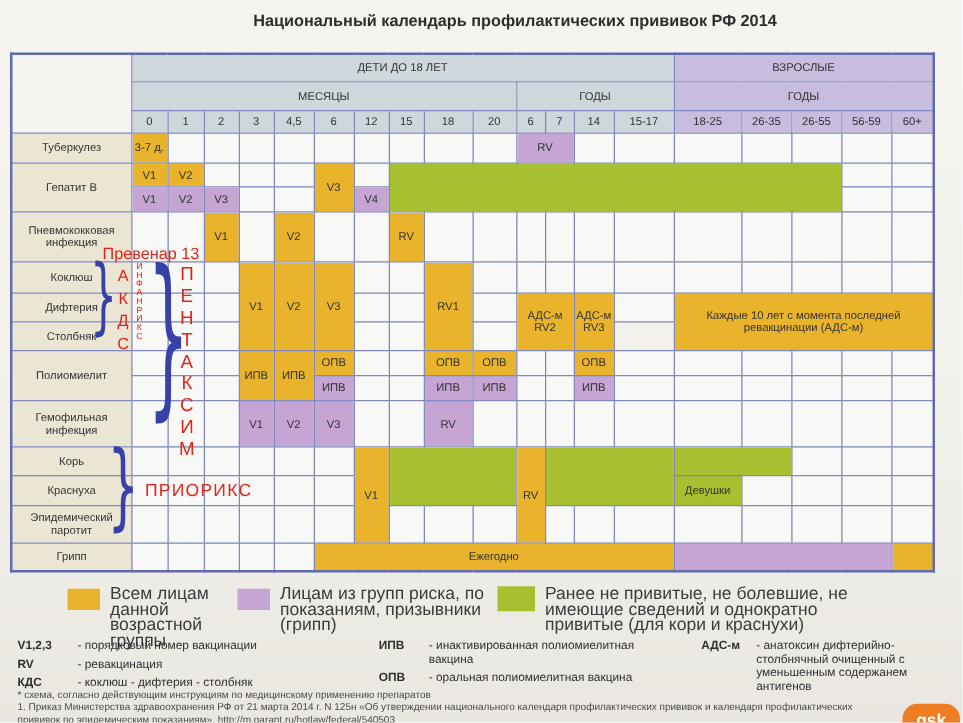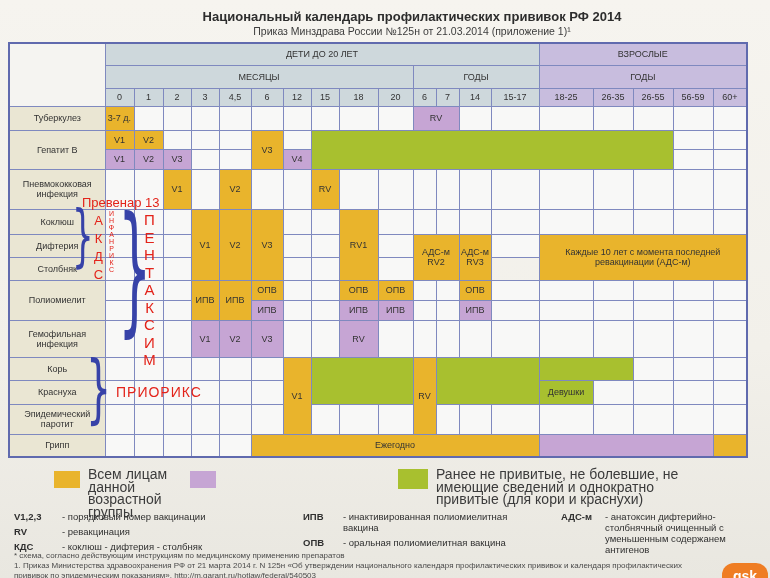--- a/index.html
+++ b/index.html
@@ -36,21 +36,20 @@
   .fn{font-size:8px;line-height:9.5px;color:#4a4a4a;}
   .gsk{left:722px;top:563px;width:46px;height:28px;background:#ef7d23;border-radius:12px;
        color:#fff;font-weight:bold;font-size:14px;text-align:center;line-height:26px;}
 </style>
 </head>
 <body>
 
 <div class="page">
 
   <div class="abs title">Национальный календарь профилактических прививок РФ 2014</div>
-  <div class="abs subtitle">Приказ Минздрава России №125н от 21.03.2014 (приложение 1)¹</div>
 
   <table class="cal">
     <colgroup>
       <col style="width:96px">
         <col style="width:29px">
         <col style="width:29px">
         <col style="width:28px">
       <col style="width:28px">
         <col style="width:32px">
         <col style="width:32px">
@@ -64,21 +63,21 @@
         <col style="width:48px">
         <col style="width:54px">
       <col style="width:40px">
         <col style="width:40px">
         <col style="width:40px">
         <col style="width:34px">
     </colgroup>
     <tbody>
         <tr style="height:22px">
       <td class="corner" rowspan="3"></td>
-      <td class="hc" colspan="14">ДЕТИ ДО 20 ЛЕТ</td>
+      <td class="hc" colspan="14">ДЕТИ ДО 18 ЛЕТ</td>
       <td class="ha" colspan="5">ВЗРОСЛЫЕ</td>
     </tr>
     <tr style="height:23px">
       <td class="hc" colspan="10">МЕСЯЦЫ</td>
       <td class="hc" colspan="4">ГОДЫ</td>
       <td class="ha" colspan="5">ГОДЫ</td>
     </tr>
     <tr style="height:18px">
       <td class="hc">0</td>
       <td class="hc">1</td>
@@ -351,20 +350,21 @@
   <div class="abs red vtext" style="left:92px;top:213px;font-size:13px;letter-spacing:3px;">АКДС</div>
   <div class="abs red vtext" style="left:108px;top:210px;font-size:7px;">ИНФАНРИКС</div>
   <div class="abs brace" style="left:118px;top:198px;font-size:125px;transform:scale(0.42,1.12);">}</div>
   <div class="abs red vtext" style="left:142px;top:211px;font-size:15px;letter-spacing:0.5px;">ПЕНТАКСИМ</div>
   <div class="abs brace" style="left:86px;top:350px;font-size:72px;transform:scale(0.55,1.05);">}</div>
   <div class="abs red" style="left:116px;top:384px;font-size:14px;letter-spacing:1px;">ПРИОРИКС</div>
 
   <div class="abs sw" style="left:54px;top:471px;background:#e9b42c;"></div>
   <div class="abs legtext" style="left:88px;top:468px;width:120px;">Всем лицам данной возрастной группы</div>
   <div class="abs sw" style="left:190px;top:471px;background:#c6a5d4;"></div>
+  <div class="abs legtext" style="left:224px;top:468px;width:175px;">Лицам из групп риска, по показаниям, призывники (грипп)</div>
   <div class="abs sw" style="left:398px;top:469px;width:30px;height:20px;background:#a8c02f;"></div>
   <div class="abs legtext" style="left:436px;top:468px;width:280px;">Ранее не привитые, не болевшие, не имеющие сведений и однократно привитые (для кори и краснухи)</div>
 
   <div class="abs defrow" style="left:14px;top:511px;">
     <span class="term" style="width:48px;">V1,2,3</span>
     <span>- порядковый номер вакцинации</span>
   </div>
   <div class="abs defrow" style="left:14px;top:526px;">
     <span class="term" style="width:48px;">RV</span>
     <span>- ревакцинация</span>

